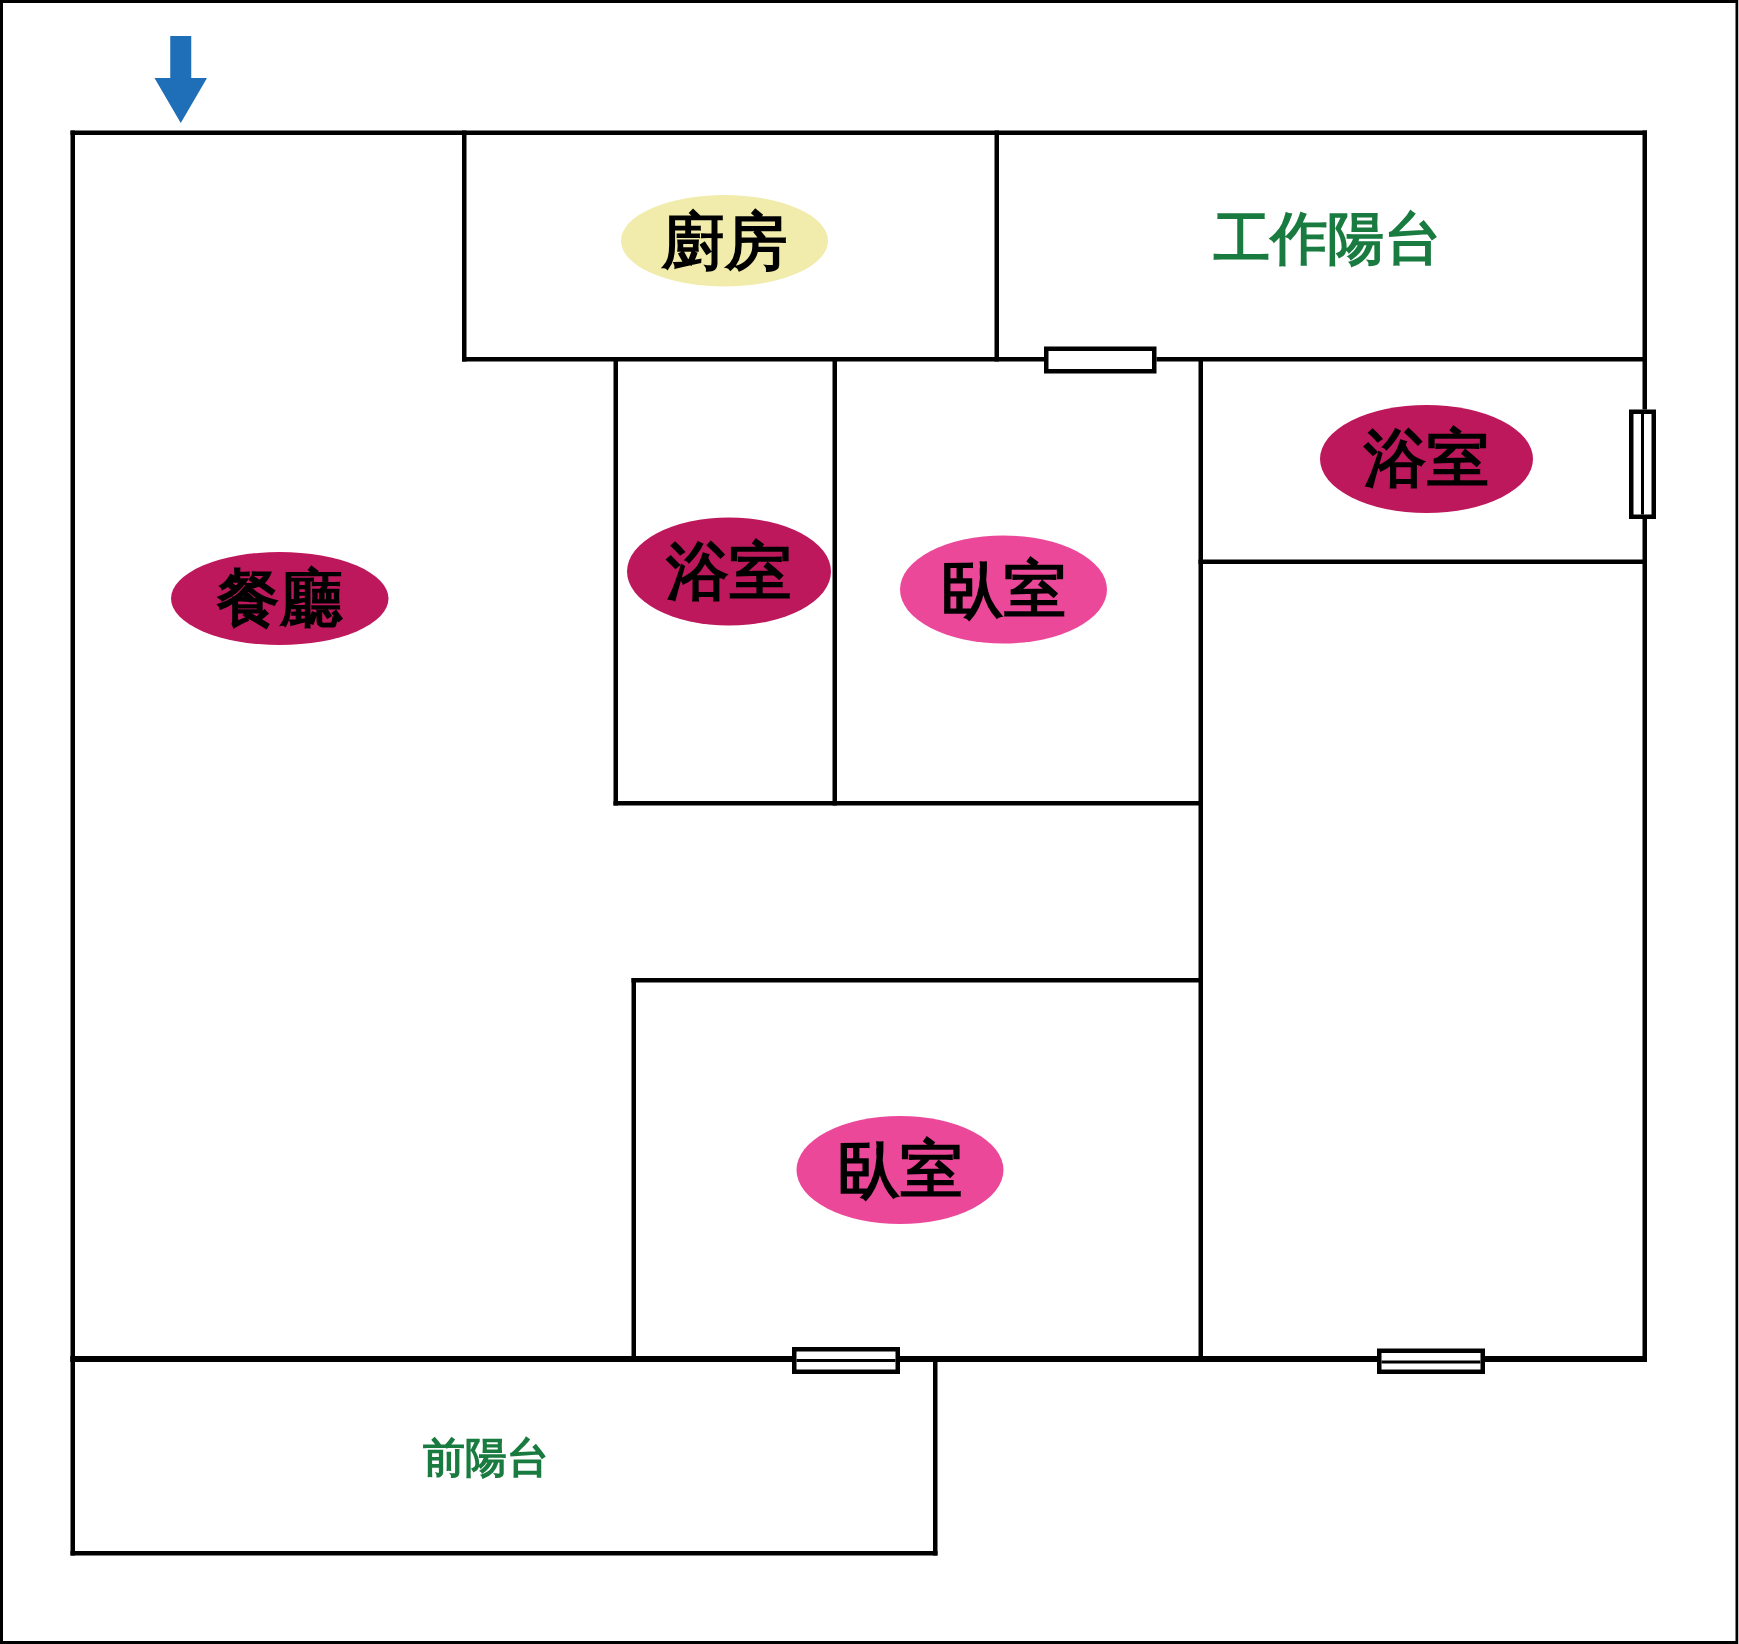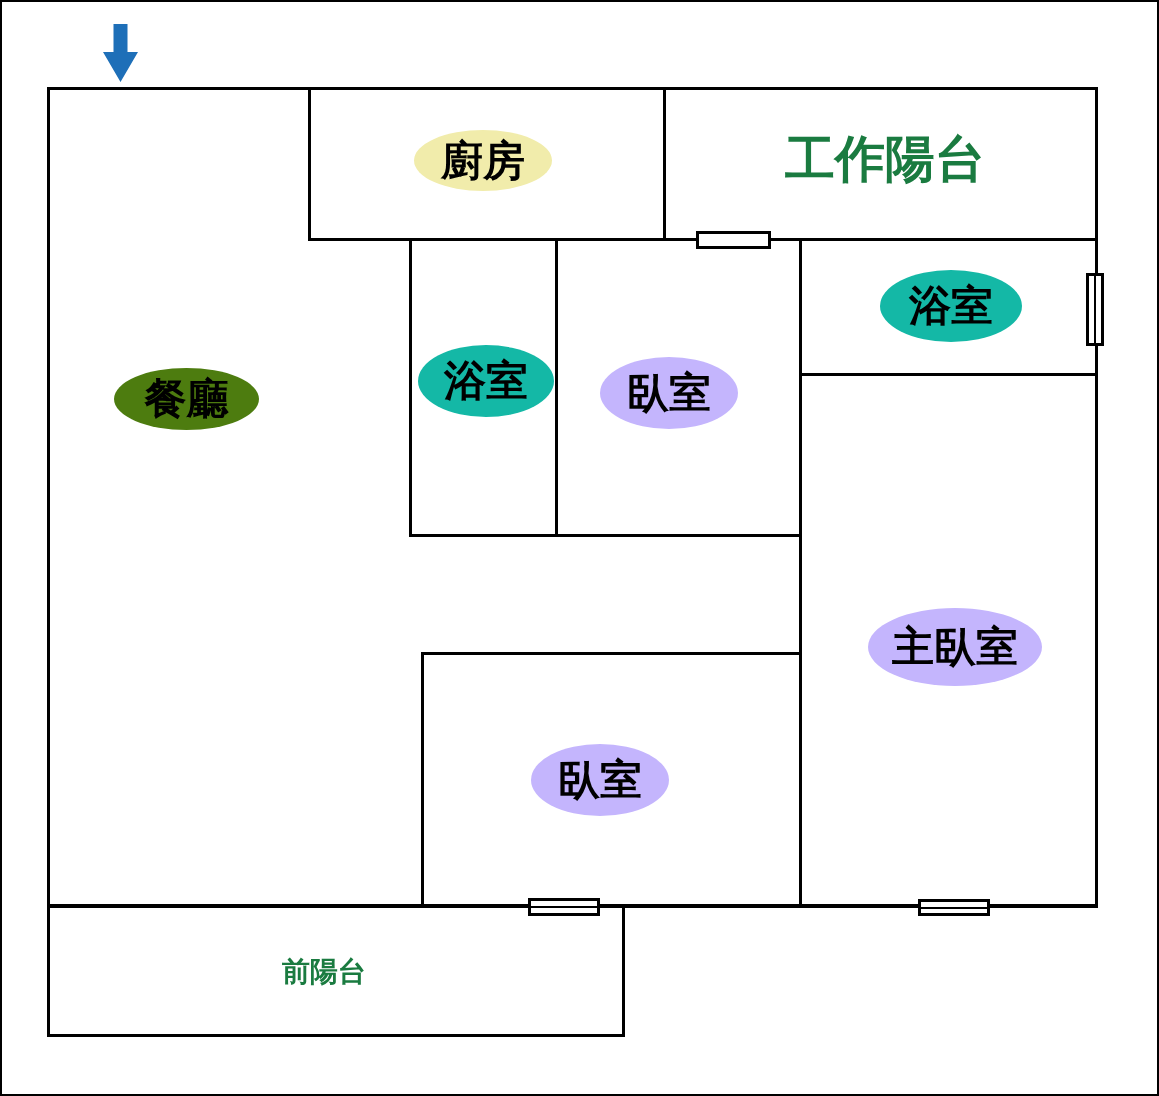--- a/index.html
+++ b/index.html
@@ -28,23 +28,23 @@
     border-radius: 50%;
     display: flex;
     align-items: center;
     justify-content: center;
     font-size: 42px;
     font-weight: 700;
     color: #000000;
     white-space: nowrap;
   }
   .bubble-yellow { background: #F1ECAB; }
-  .bubble-blue   { background: #14b8a6; }
-  .bubble-orange { background: #c4b5fd; }
-  .bubble-pink   { background: #4d7c0f; }
+  .bubble-blue   { background: #be185d; }
+  .bubble-orange { background: #ec4899; }
+  .bubble-pink   { background: #be185d; }
   .area-label {
     position: absolute;
     display: flex;
     align-items: center;
     justify-content: center;
     font-weight: 700;
     color: #1A7B40;
     white-space: nowrap;
   }
   .arrow-wrap { position: absolute; left: 98px; top: 22px; width: 41px; height: 58px; }
@@ -104,29 +104,26 @@
 
   <div class="bubble bubble-orange" style="left:598px; top:355px; width:138px; height:72px;">
     <span>臥室</span>
   </div>
 
   <div class="bubble bubble-pink" style="left:112px; top:366px; width:145px; height:62px;">
     <span>餐廳</span>
   </div>
 
 
-  <div class="bubble bubble-orange" style="left:866px; top:606px; width:174px; height:78px;">
-    <span>主臥室</span>
-  </div>
 
   <div class="bubble bubble-orange" style="left:529px; top:742px; width:138px; height:72px;">
     <span>臥室</span>
   </div>
 
-  <div class="area-label" style="left:763px; top:132px; width:240px; height:50px; font-size:50px;">
+  <div class="area-label" style="left:763px; top:132px; width:240px; height:50px; font-size:38px;">
     <span>工作陽台</span>
   </div>
 
   <div class="area-label" style="left:202px; top:944px; width:240px; height:52px; font-size:28px;">
     <span>前陽台</span>
   </div>
 
 </div>
 
 </body></html>

